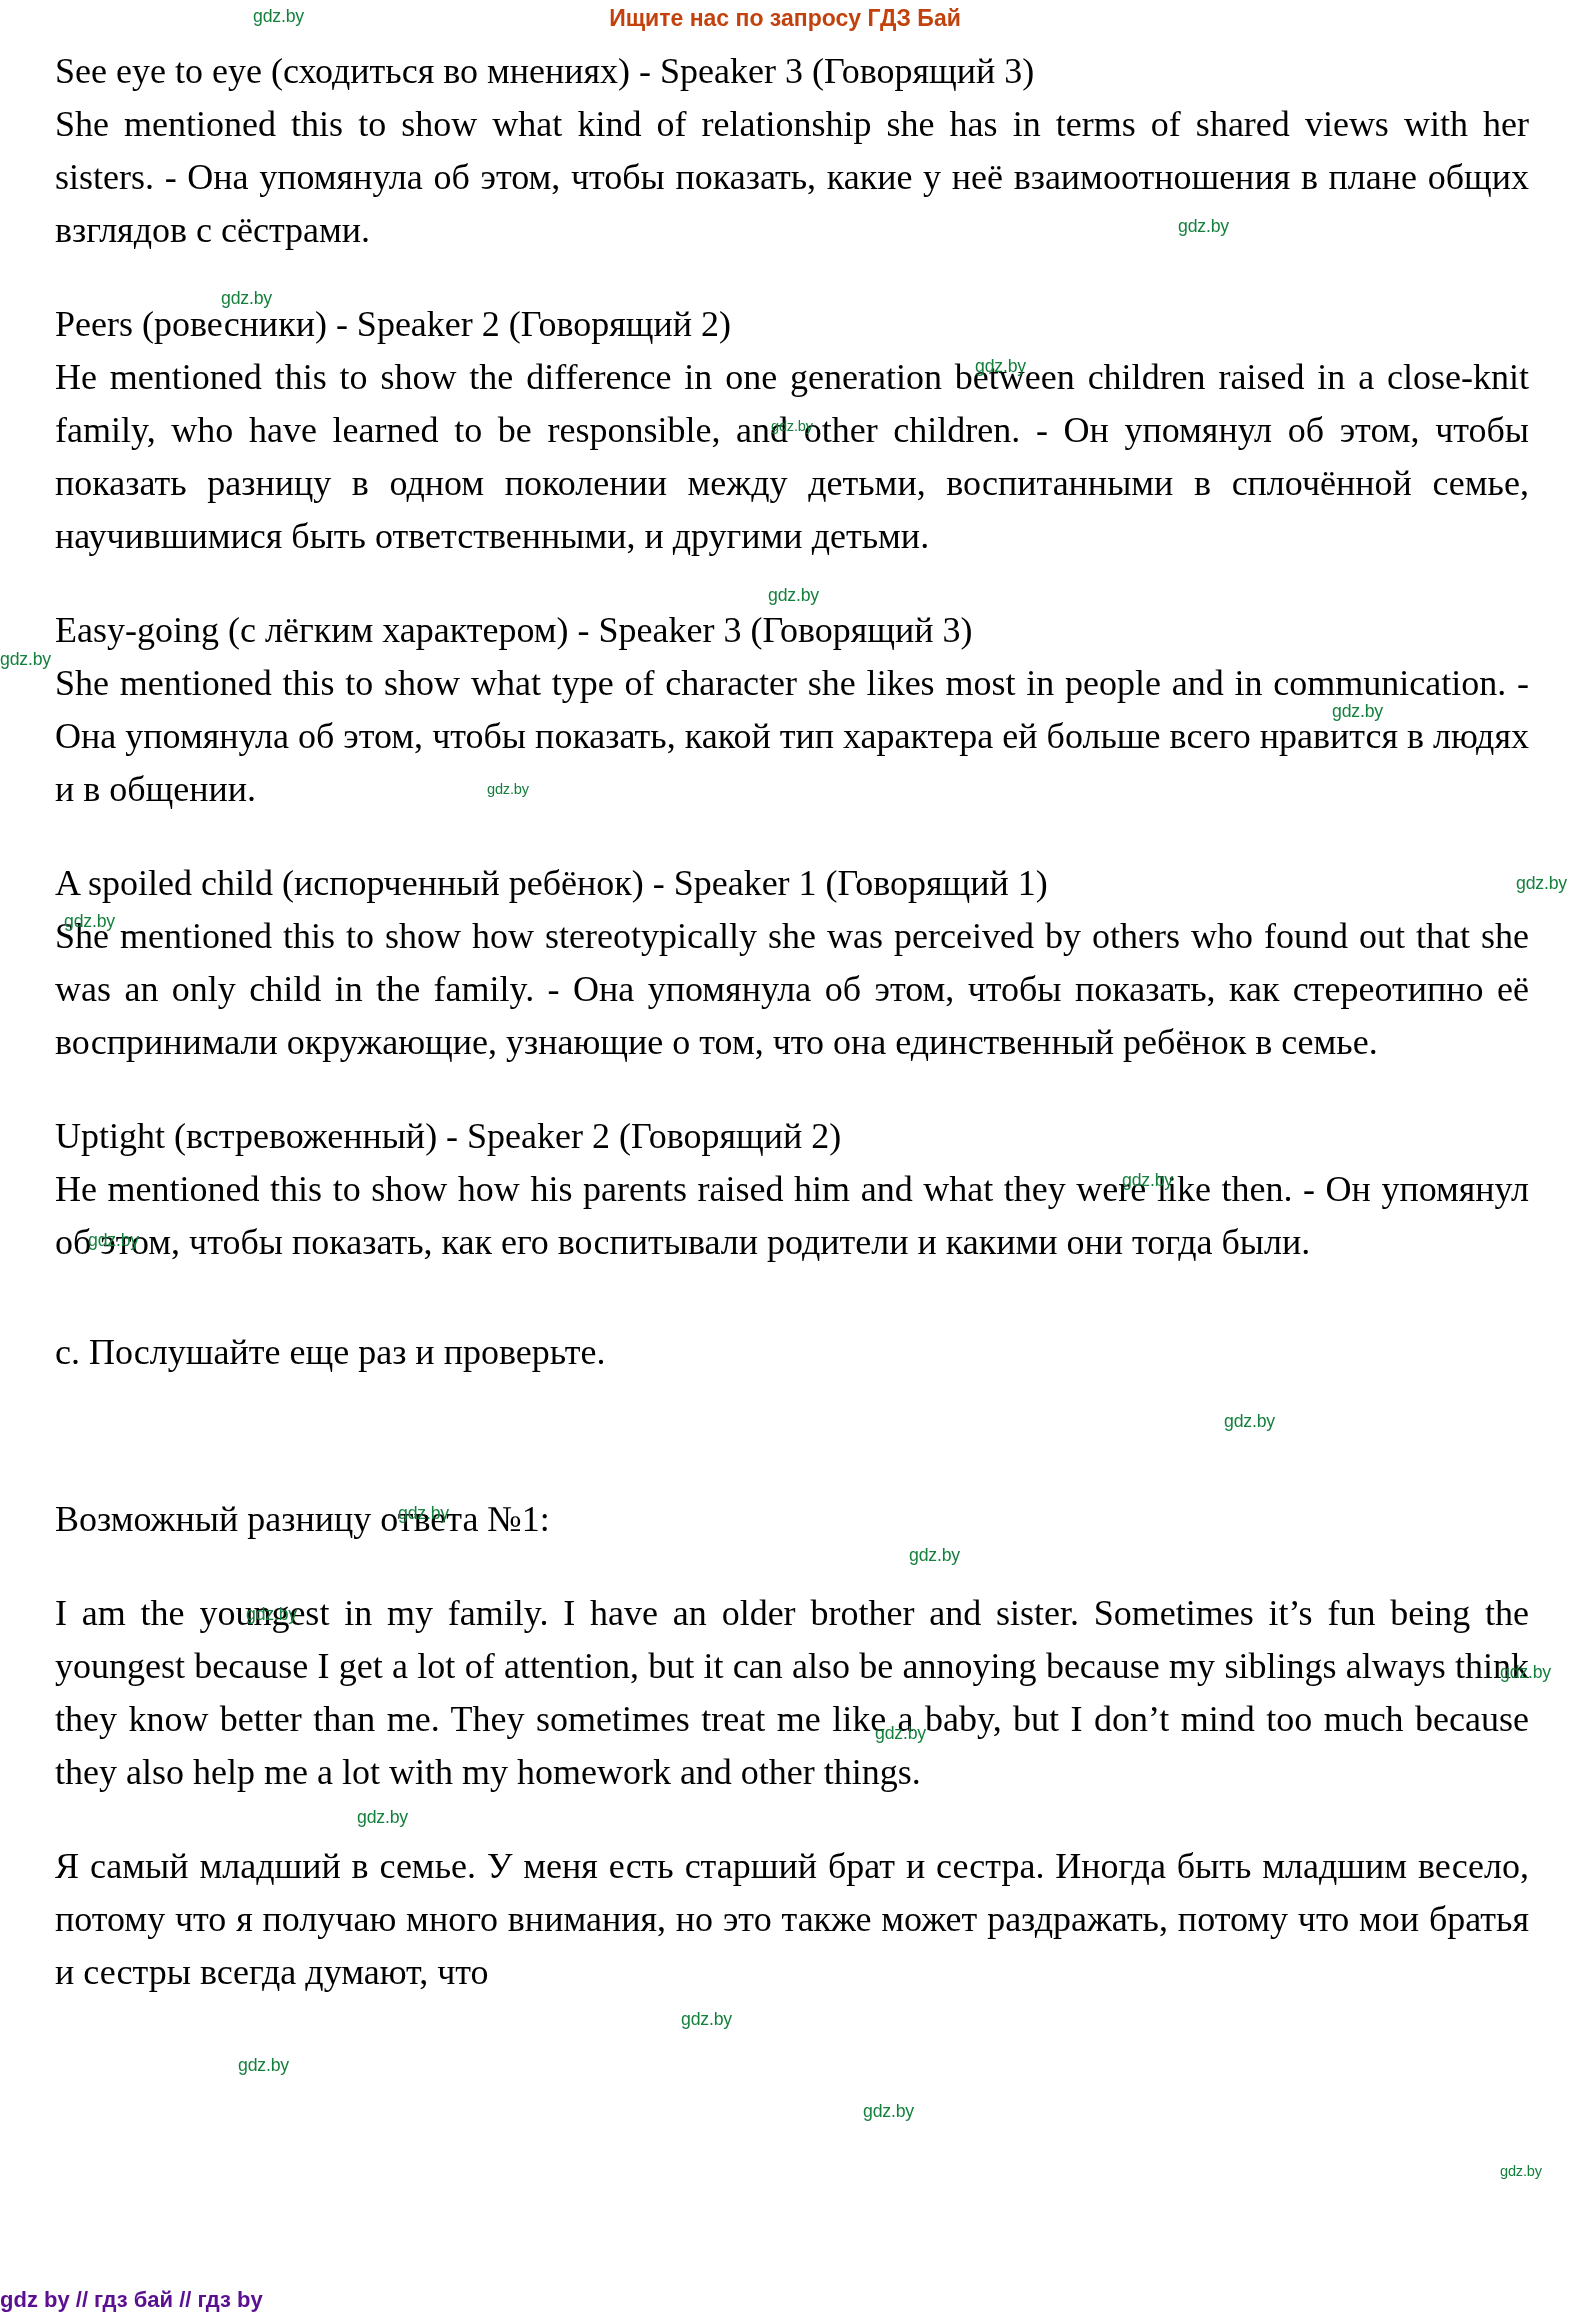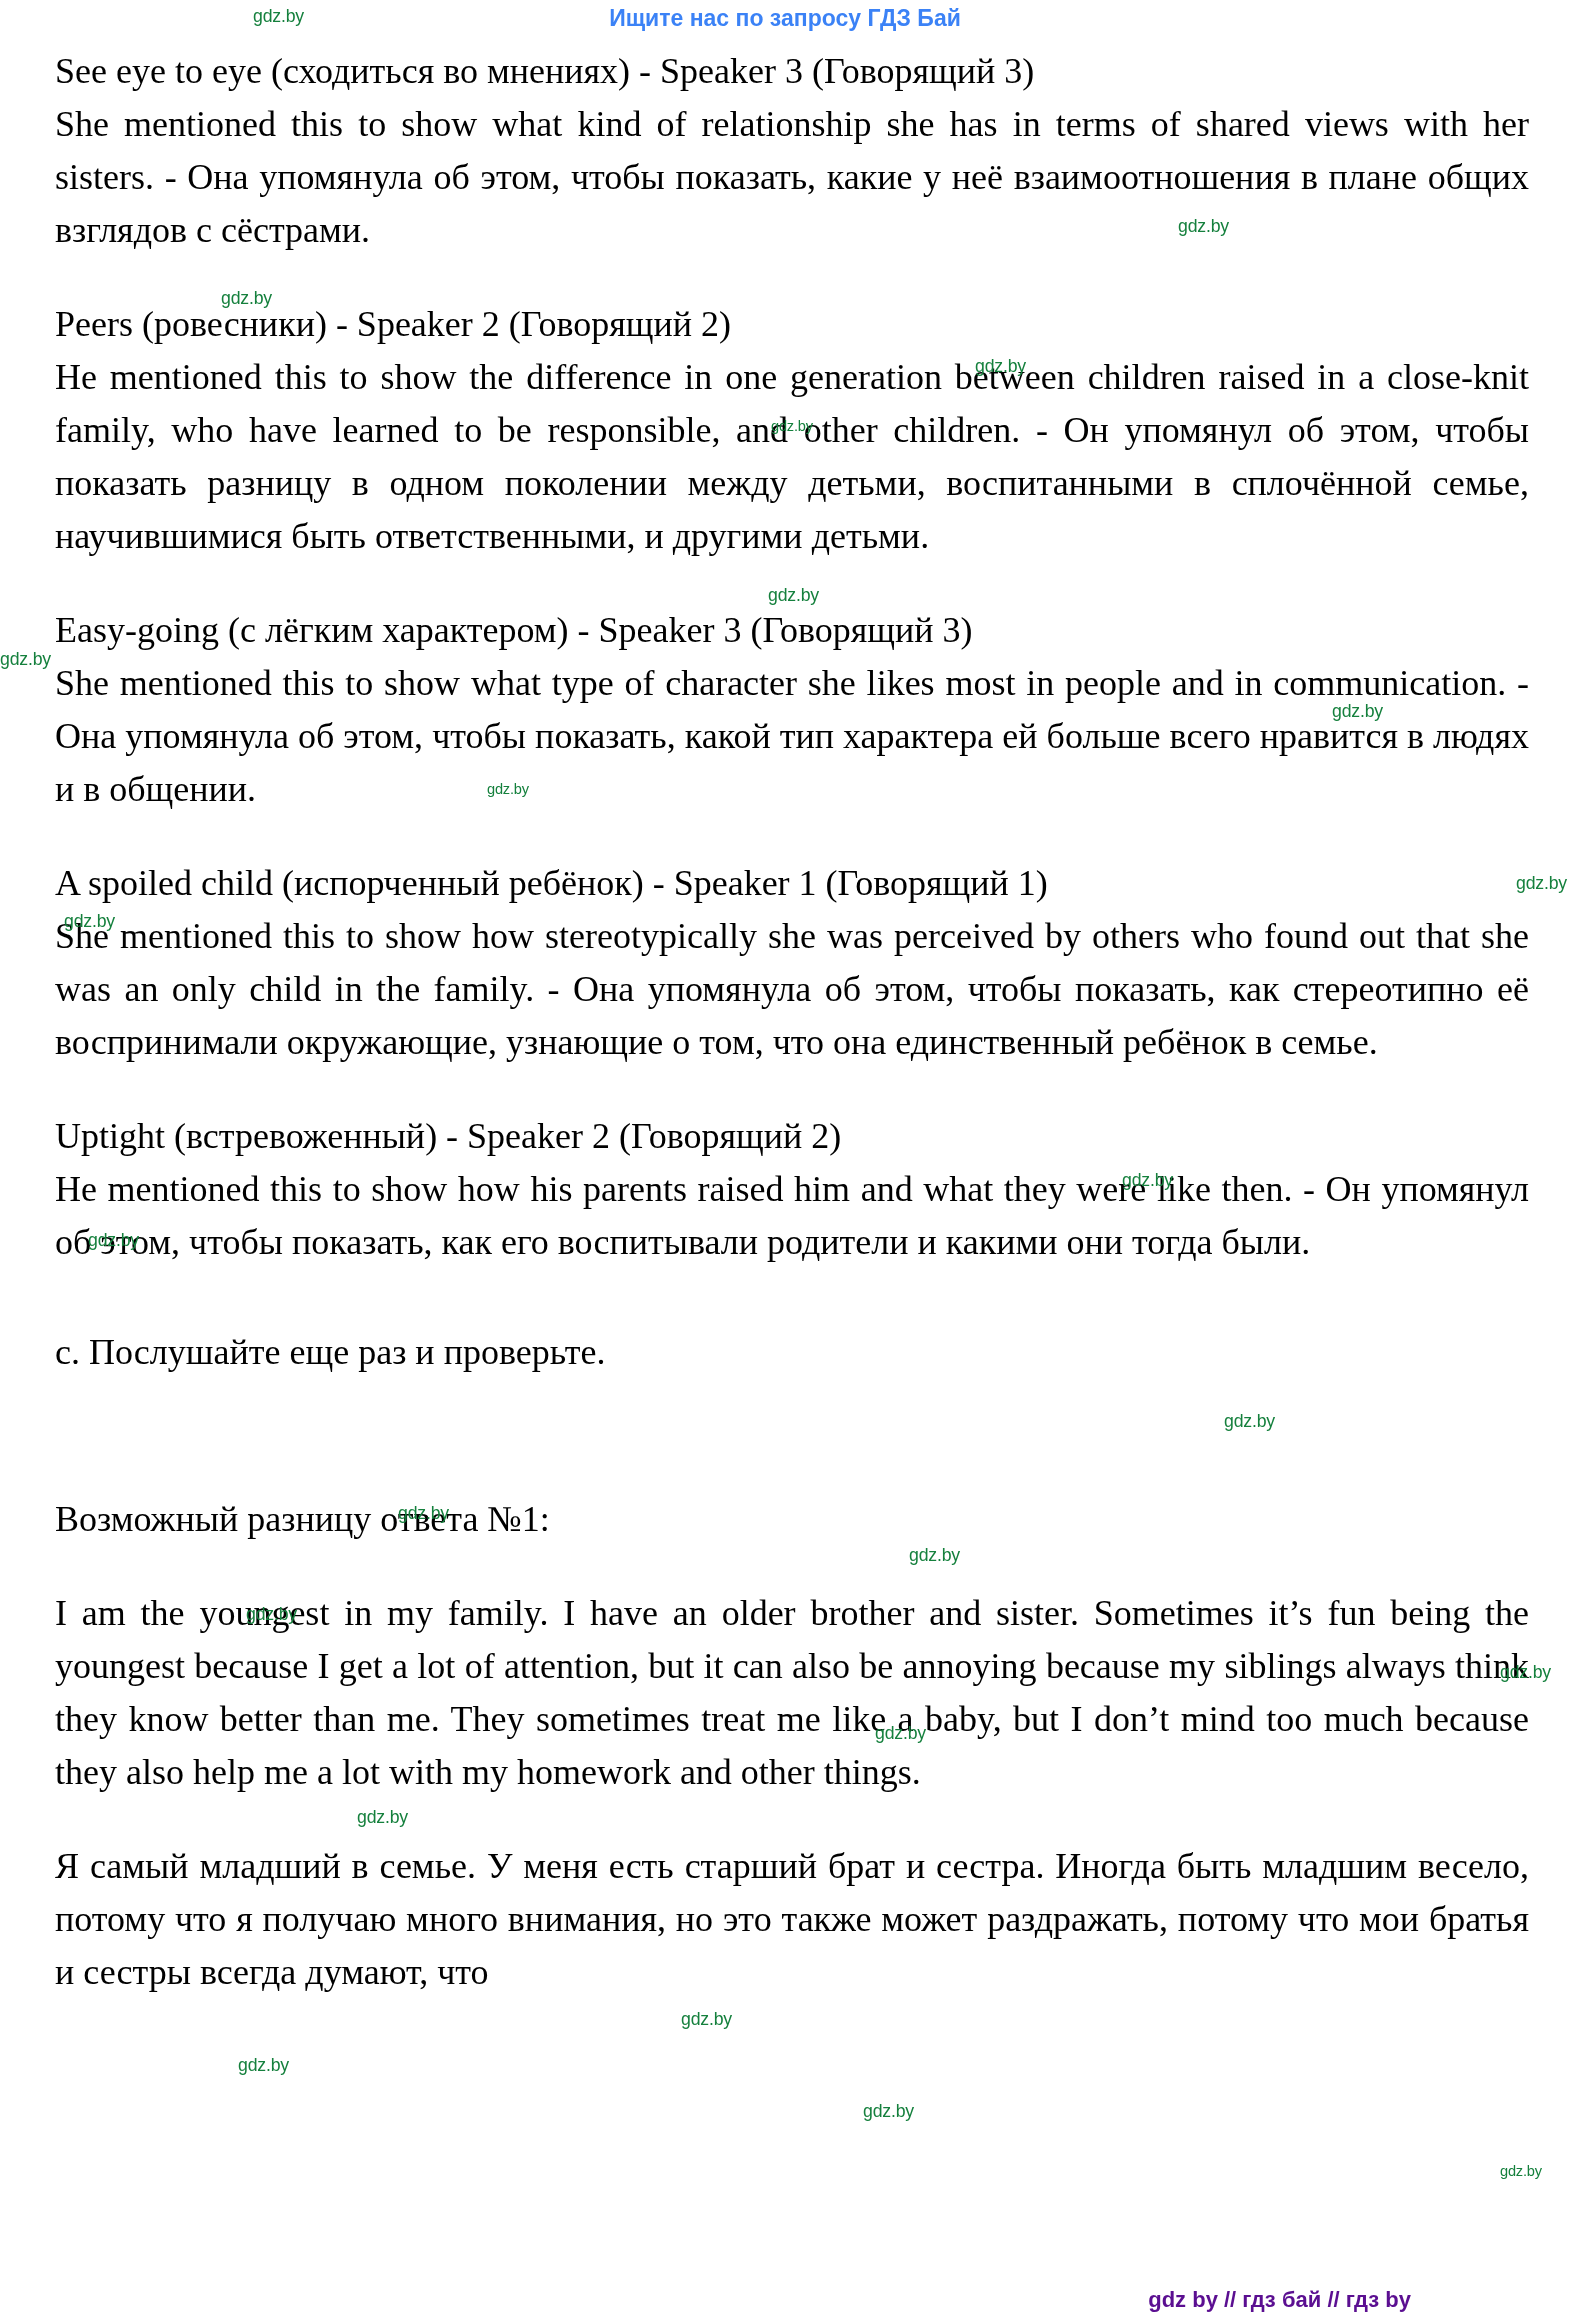--- a/index.html
+++ b/index.html
@@ -26,29 +26,29 @@
   .promo-header {
     position: absolute;
     top: 4.6px;
     left: 0;
     width: 1570px;
     text-align: center;
     font-family: "Liberation Sans", "DejaVu Sans", sans-serif;
     font-size: 23px;
     font-weight: 700;
     letter-spacing: 0px;
-    color: #3b82f6;
+    color: #c2410c;
     white-space: nowrap;
   }
   .promo-footer {
     position: absolute;
     bottom: 6.1px;
     left: 0;
     width: 1411px;
-    text-align: right;
+    text-align: left;
     font-family: "Liberation Sans", "DejaVu Sans", sans-serif;
     font-size: 22px;
     font-weight: 700;
     color: #5b0f91;
     white-space: nowrap;
   }
 
   
   .content {
     position: absolute;

